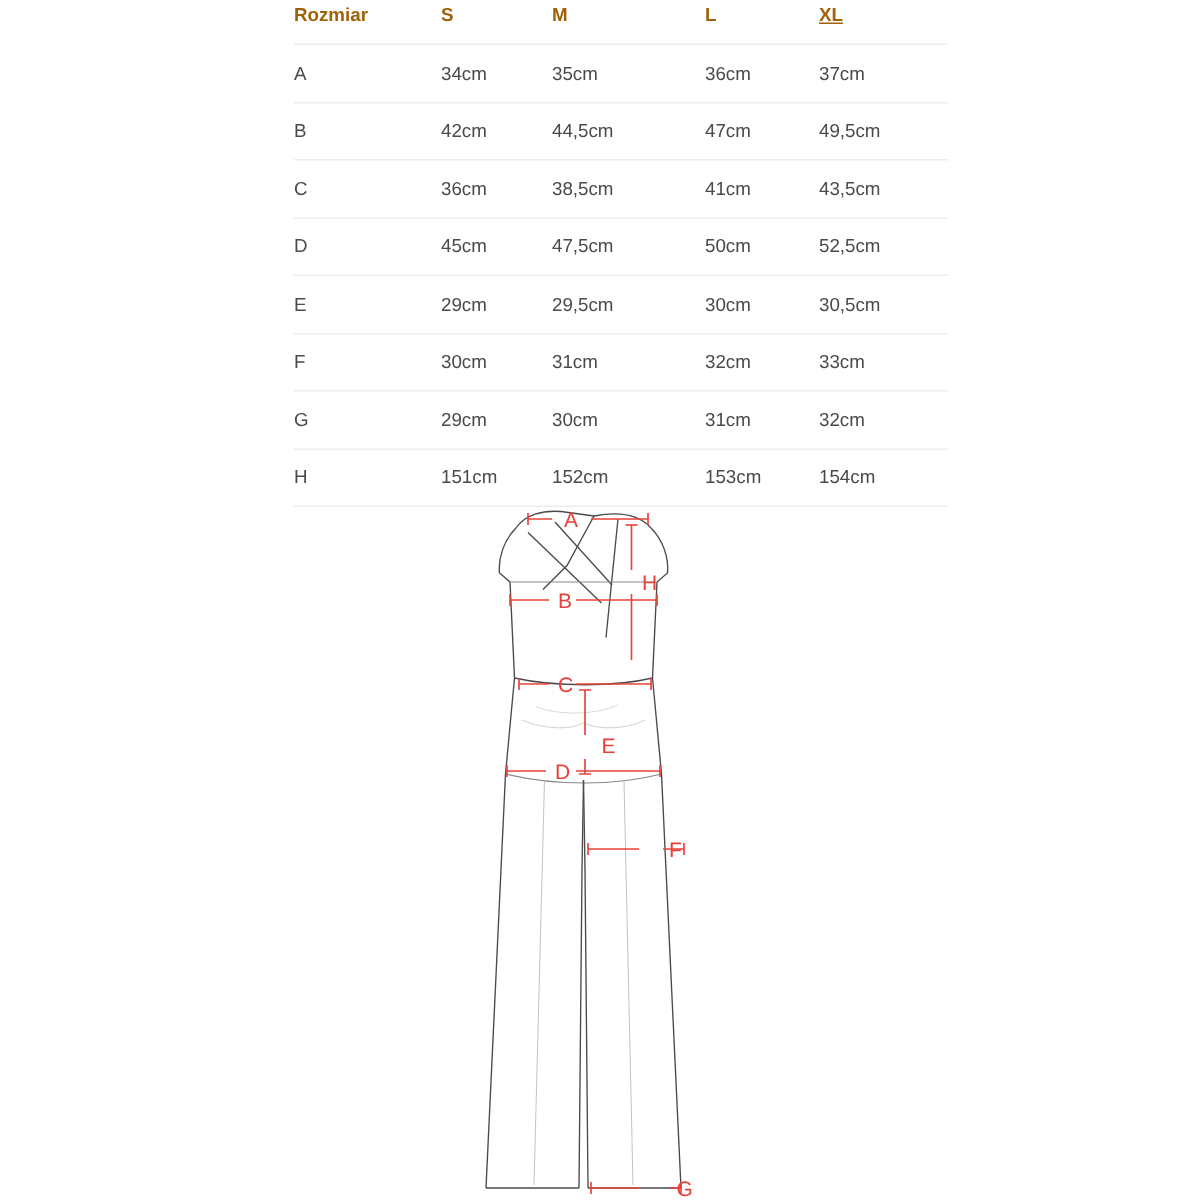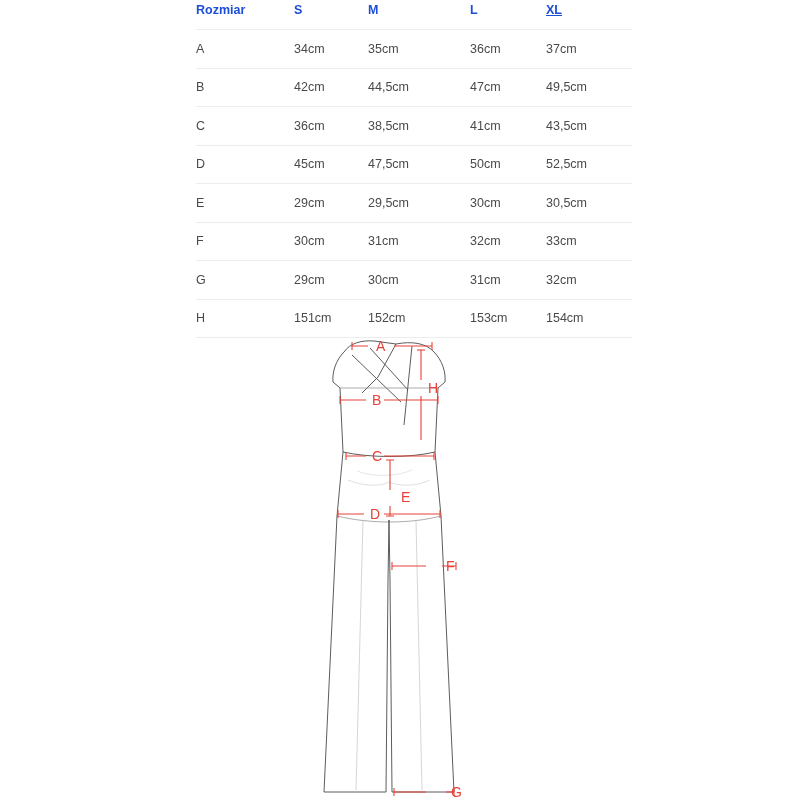--- a/index.html
+++ b/index.html
@@ -34,21 +34,21 @@
     text-align: left;
     padding: 0;
     border: 0;
     font-weight: normal;
     color: #4a4a4a;
     height: 37.5px;
     vertical-align: middle;
   }
   .size-table thead th {
     font-weight: bold;
-    color: #1d4ed8;
+    color: #a16207;
     font-size: 12.5px;
     height: 26px;
     vertical-align: top;
     padding-top: 3px;
   }
   .size-table tbody tr {
     border-top: 1px solid #ececec;
   }
   .size-table tbody tr:last-child {
     border-bottom: 1px solid #ececec;

